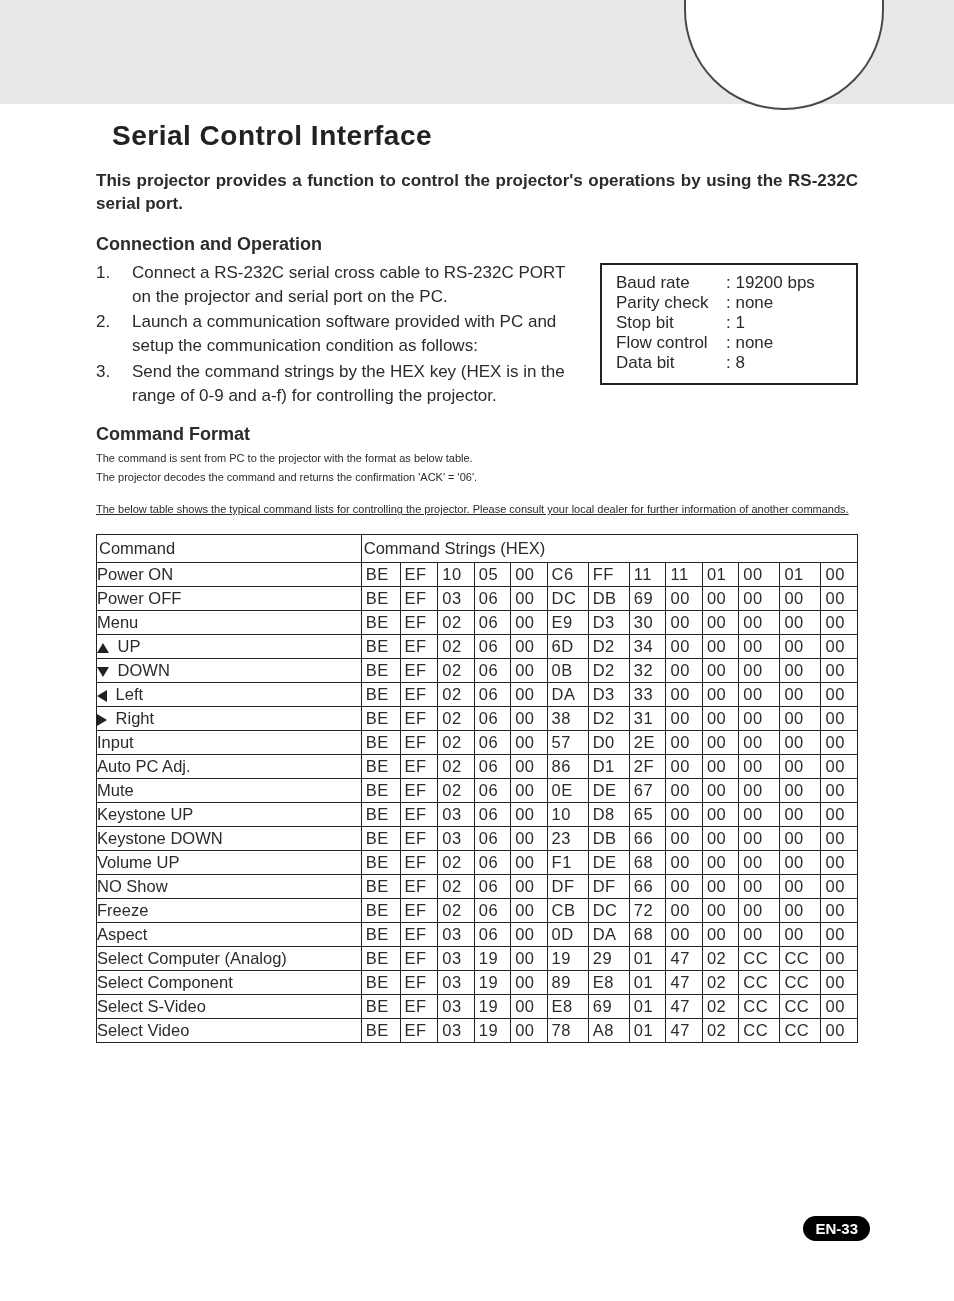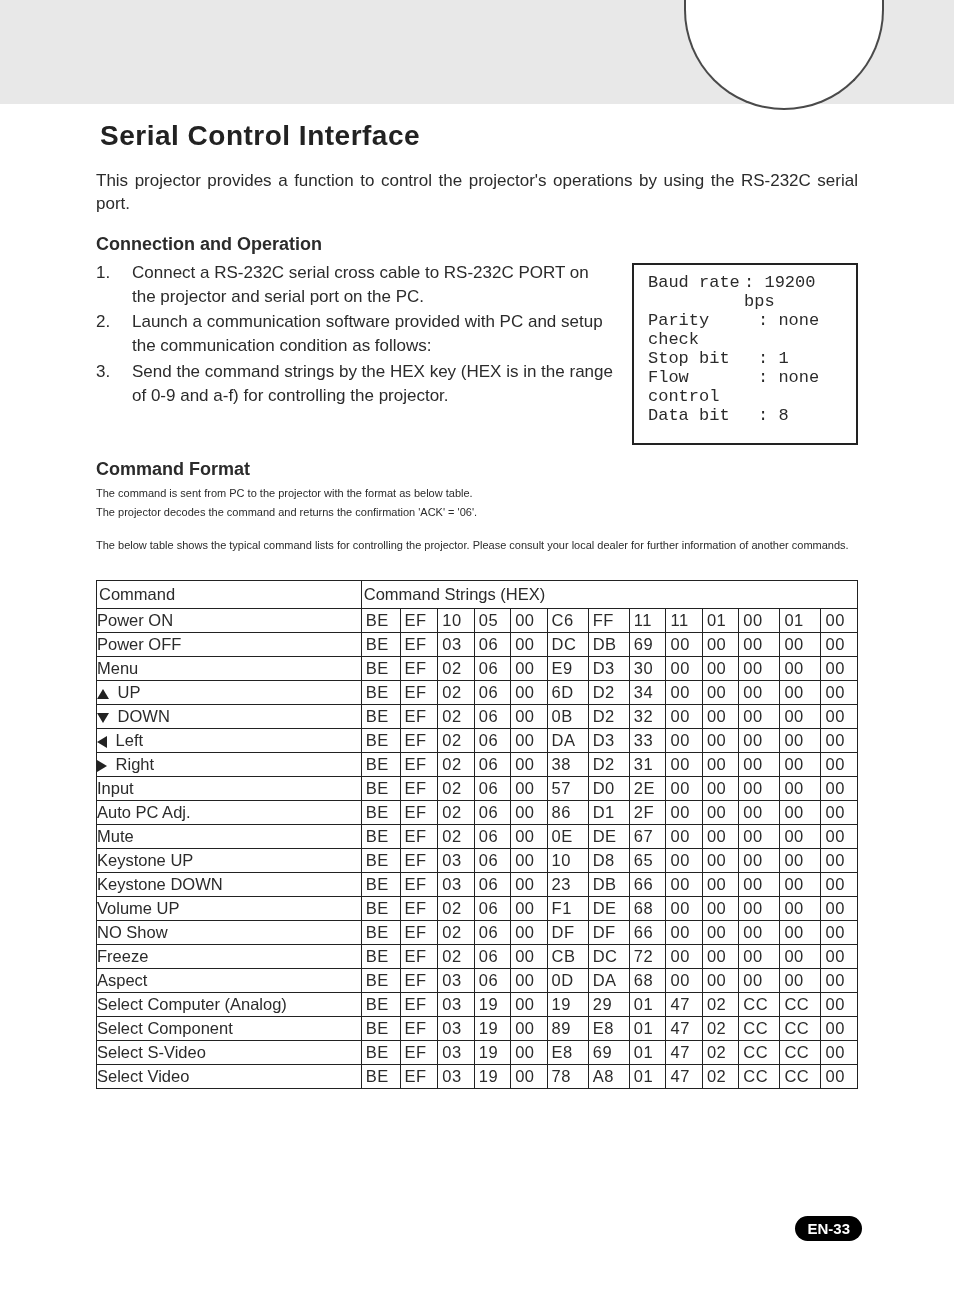--- a/index.html
+++ b/index.html
@@ -3,48 +3,48 @@
 <meta charset="utf-8">
 <style>
   * { box-sizing: border-box; margin: 0; padding: 0; }
   html, body { width: 954px; background: #fff; font-family: Arial, Helvetica, sans-serif; color: #2b2b2b; }
   .page { width: 954px; min-height: 1301px; position: relative; }
   .top-band { height: 104px; background: #e8e8e8; position: relative; }
   .tab-shape { position: absolute; right: 70px; top: -40px; width: 200px; height: 150px;
                border: 2px solid #4a4a4a; border-radius: 0 0 100px 100px; border-top: none; background: #fff; }
   .content { padding: 10px 96px 40px 96px; }
   h1.title { font-family: "Arial Black", Arial, sans-serif; font-weight: 900; font-size: 28px;
-             letter-spacing: 0.5px; margin: 6px 0 18px 4px; color: #222; }
-  p.intro { font-size: 17px; text-align: justify; line-height: 1.35; margin-bottom: 18px; }
+             letter-spacing: 0.5px; margin: 6px 0 18px 16px; color: #222; }
+  p.intro { font-size: 17px; text-align: justify; line-height: 1.35; margin-bottom: 18px; font-weight: bold; }
   h2.sub { font-family: "Arial Black", Arial, sans-serif; font-weight: 700; font-size: 18px; margin: 8px 0 6px 0; }
   .twocol { display: flex; gap: 18px; align-items: flex-start; }
   .ol-wrap { flex: 1; }
   ol.steps { list-style: none; font-size: 17px; line-height: 1.4; }
   ol.steps li { display: flex; margin-bottom: 2px; }
   ol.steps li .num { width: 36px; flex-shrink: 0; }
-  .comm-box { border: 2px solid #222; padding: 8px 14px 18px 14px; font-size: 17px; width: 226px;
-              flex-shrink: 0; margin-top: 2px; font-family: Liberation Mono, monospace; }
+  .comm-box { border: 2px solid #222; padding: 8px 14px 10px 14px; font-size: 17px; width: 258px;
+              flex-shrink: 0; margin-top: 2px; }
   .comm-box .row { display: flex; }
   .comm-box .lbl { width: 110px; }
   .comm-box .val::before { content: ": "; }
   p.body { font-size: 11px; line-height: 1.35; margin-bottom: 4px; }
-  p.body.justify { text-align: justify; margin-top: 18px; margin-bottom: 28px; }
+  p.body.justify { text-align: justify; margin-top: 18px; margin-bottom: 17px; text-decoration: underline; }
   table.cmd { border-collapse: collapse; width: 100%; margin-top: 10px; font-size: 16.5px; }
   table.cmd th, table.cmd td { border: 1px solid #222; padding: 2px 4px; text-align: left;
                                font-weight: normal; white-space: nowrap; }
   table.cmd thead th { text-align: left; font-weight: normal; padding: 4px 2px; }
   table.cmd thead th.first { width: 218px; }
   table.cmd td.hex { font-family: Arial, sans-serif; text-align: left; width: 30px; letter-spacing: 0.5px; }
   table.cmd td.first { padding-left: 0; }
   .tri { display: inline-block; width: 0; height: 0; margin-right: 4px; vertical-align: middle; }
   .tri-up    { border-left: 6px solid transparent; border-right: 6px solid transparent; border-bottom: 10px solid #222; }
   .tri-down  { border-left: 6px solid transparent; border-right: 6px solid transparent; border-top: 10px solid #222; }
   .tri-left  { border-top: 6px solid transparent; border-bottom: 6px solid transparent; border-right: 10px solid #222; }
   .tri-right { border-top: 6px solid transparent; border-bottom: 6px solid transparent; border-left: 10px solid #222; }
-  .page-num { position: absolute; right: 92px; bottom: 60px; background: #000; color: #fff;
+  .page-num { position: absolute; right: 84px; bottom: 60px; background: #000; color: #fff;
               font-weight: bold; font-size: 15px; padding: 4px 12px; border-radius: 14px; }
 </style>
 </head>
 <body>
 
 <div class="page">
   <div class="top-band">
     <div class="tab-shape"></div>
   </div>
 

